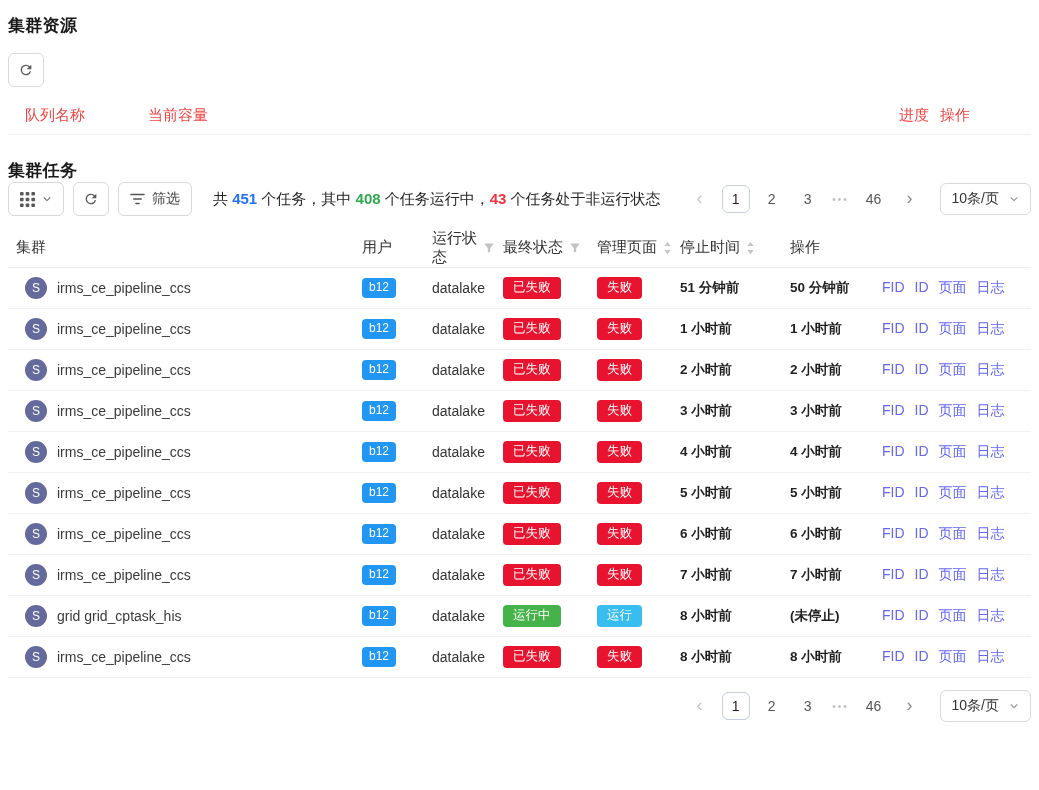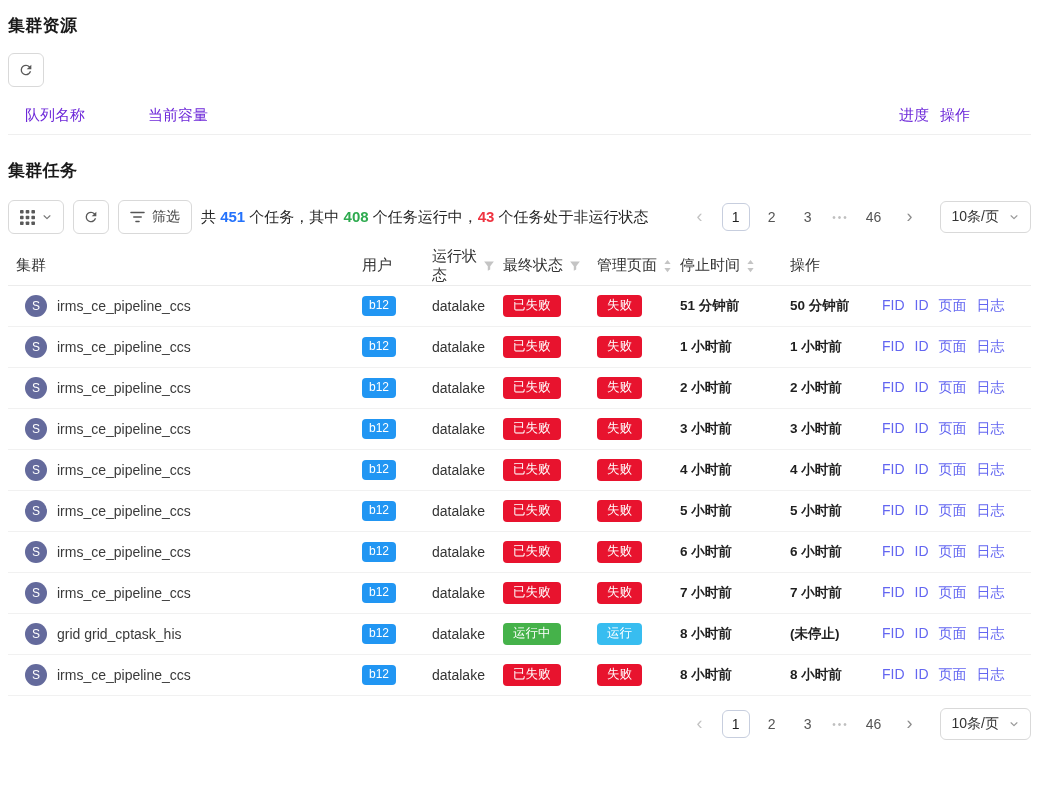--- a/index.html
+++ b/index.html
@@ -5,32 +5,32 @@
   *{box-sizing:border-box;margin:0;padding:0}
   html,body{width:1039px;height:790px}
   body{background:#fff;font-family:"Liberation Sans","DejaVu Sans",sans-serif;color:#333;padding:8px;overflow:hidden}
   .section-title{font-size:17px;font-weight:700;color:#1a1a1a;margin:6px 0 16px;letter-spacing:.3px}
   .btn{display:inline-flex;align-items:center;justify-content:center;gap:7px;height:34px;padding:0 11px;
        border:1px solid #d9d9d9;border-radius:6px;background:#fff;cursor:pointer;font-size:14px;color:#404040}
   .icon-only{width:36px;padding:0}
   .mb10{margin-bottom:10px}
   
   .res-grid{display:grid;grid-template-columns:140px 723px 62px 1fr;align-items:center}
-  .res-head{height:38px;border-bottom:1px solid #efefef;font-size:15px;color:#6d28d9}
+  .res-head{height:38px;border-bottom:1px solid #efefef;font-size:15px;color:#ef4444}
   .res-row{height:46px;border-bottom:1px solid #f0f0f0;font-size:14px;color:#333}
   .c-first{padding-left:17px}
   .c-right{text-align:right;padding-right:4px}
   .c-act{padding-left:7px}
   .track{width:100%;height:7px;background:#ececec;border-radius:4px;overflow:hidden}
   .fill{height:100%;background:var(--progress-fill,#1b8cff);border-radius:4px;width:0}
   a.lnk{color:var(--link,#6366f1);text-decoration:none;font-size:14px;cursor:pointer}
   
-  .toolbar{display:flex;align-items:center;gap:9px;margin:24px 0 18px}
+  .toolbar{display:flex;align-items:center;gap:9px;margin:24px 0 0}
   .toolbar-row{display:flex;align-items:center;gap:9px;margin-bottom:12px}
-  .summary{font-size:15px;color:#262626;margin-left:0;white-space:nowrap}
+  .summary{font-size:15px;color:#262626;margin-left:12px;white-space:nowrap}
   .summary b{font-weight:700}
   .n-total{color:var(--num-total,#2472fc)}
   .n-running{color:var(--num-running,#2eaa4f)}
   .n-nonrunning{color:var(--num-nonrunning,#ef3340)}
   .spacer{flex:1}
   
   .pager{display:flex;align-items:center;gap:8px}
   .pg-item,.pg-arrow{min-width:28px;height:28px;display:inline-flex;align-items:center;justify-content:center;
        border:none;background:none;font-size:14px;color:#555;cursor:pointer;border-radius:6px;font-family:inherit}
   .pg-item.active{border:1px solid #c7cede;color:#1f1f1f;background:#fff}

